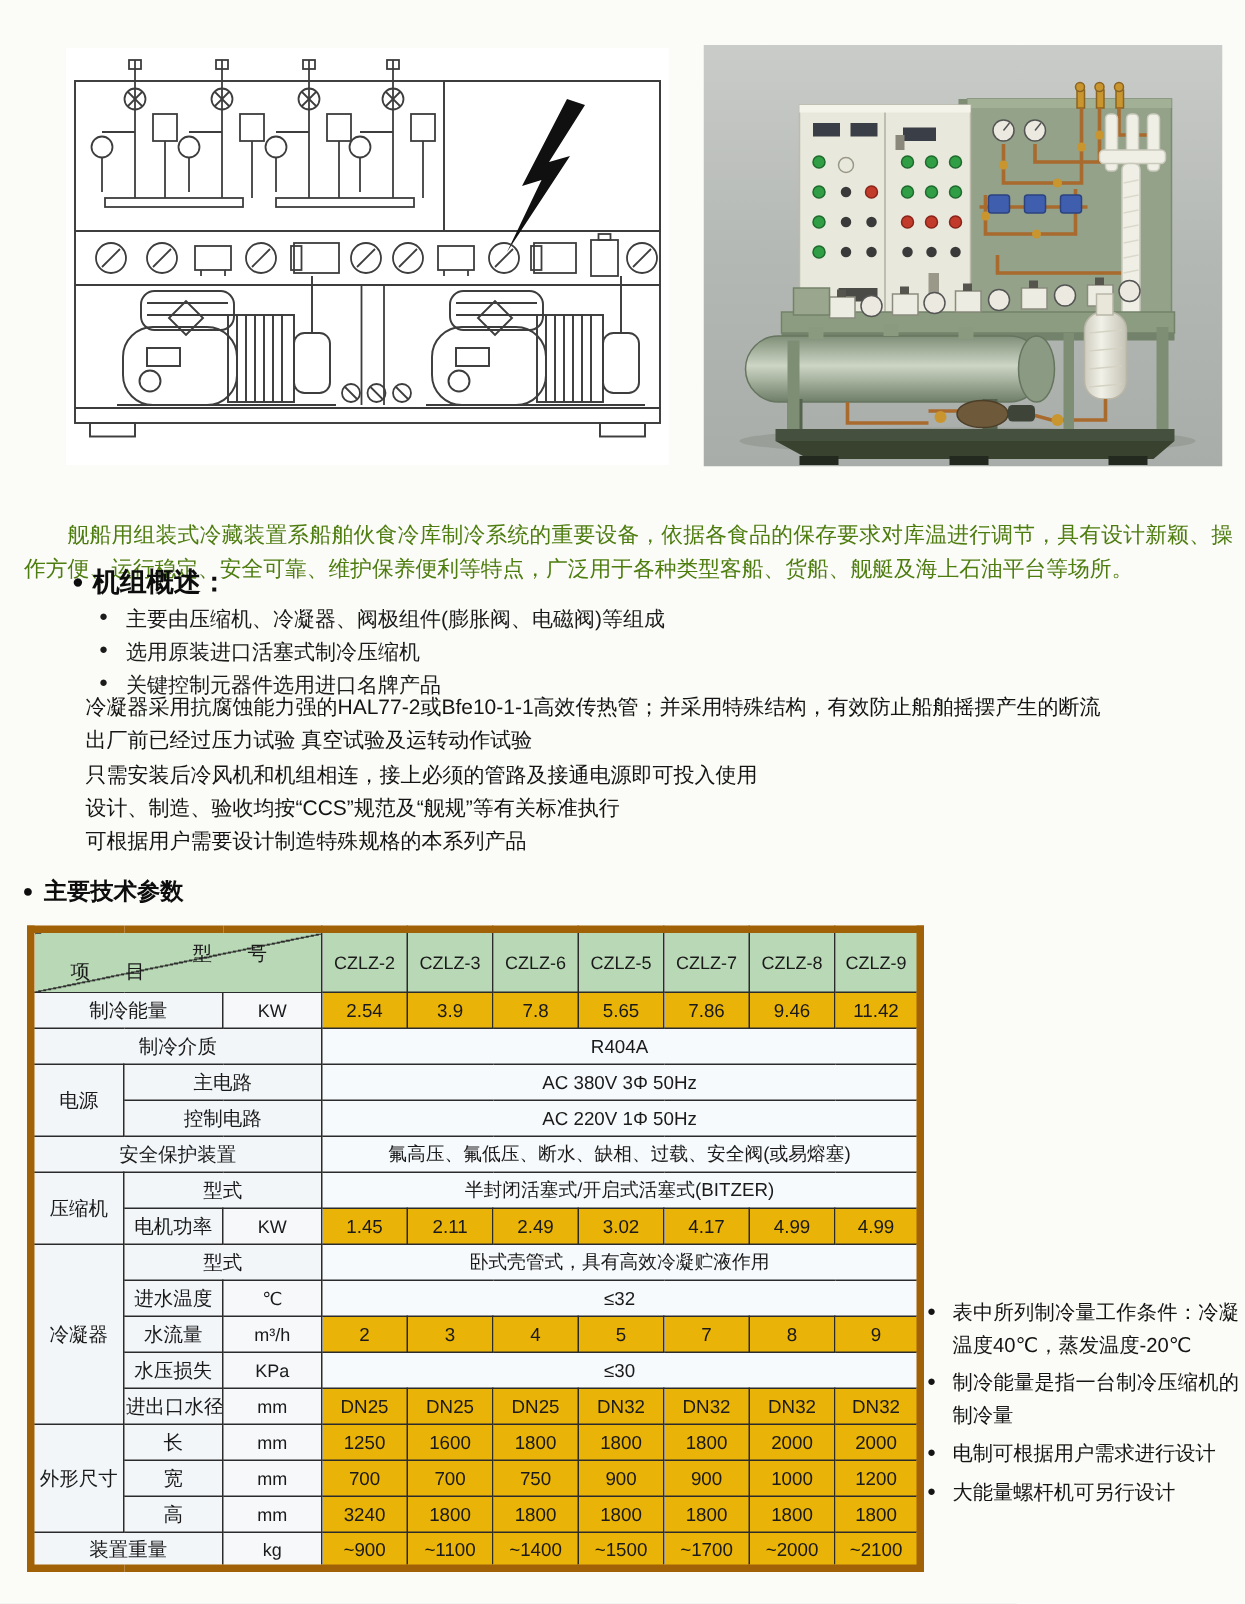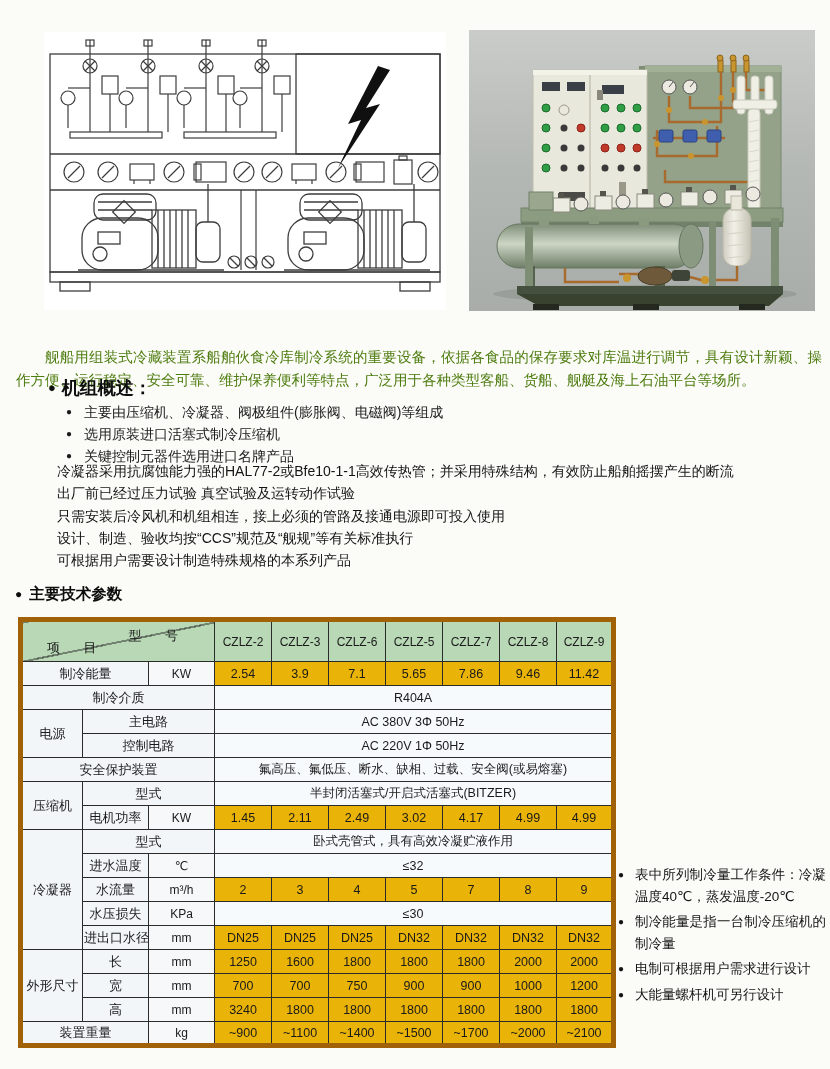--- a/index.html
+++ b/index.html
@@ -483,21 +483,21 @@
       <th>CZLZ-5</th>
       <th>CZLZ-7</th>
       <th>CZLZ-8</th>
       <th>CZLZ-9</th>
     </tr>
     <tr>
       <td class="lab" colspan="2">制冷能量</td>
       <td class="unit">KW</td>
       <td class="val">2.54</td>
       <td class="val">3.9</td>
-      <td class="val">7.1</td>
+      <td class="val">7.8</td>
       <td class="val">5.65</td>
       <td class="val">7.86</td>
       <td class="val">9.46</td>
       <td class="val">11.42</td>
     </tr>
     <tr>
       <td class="lab" colspan="3">制冷介质</td>
       <td class="merged" colspan="7">R404A</td>
     </tr>
     <tr>

